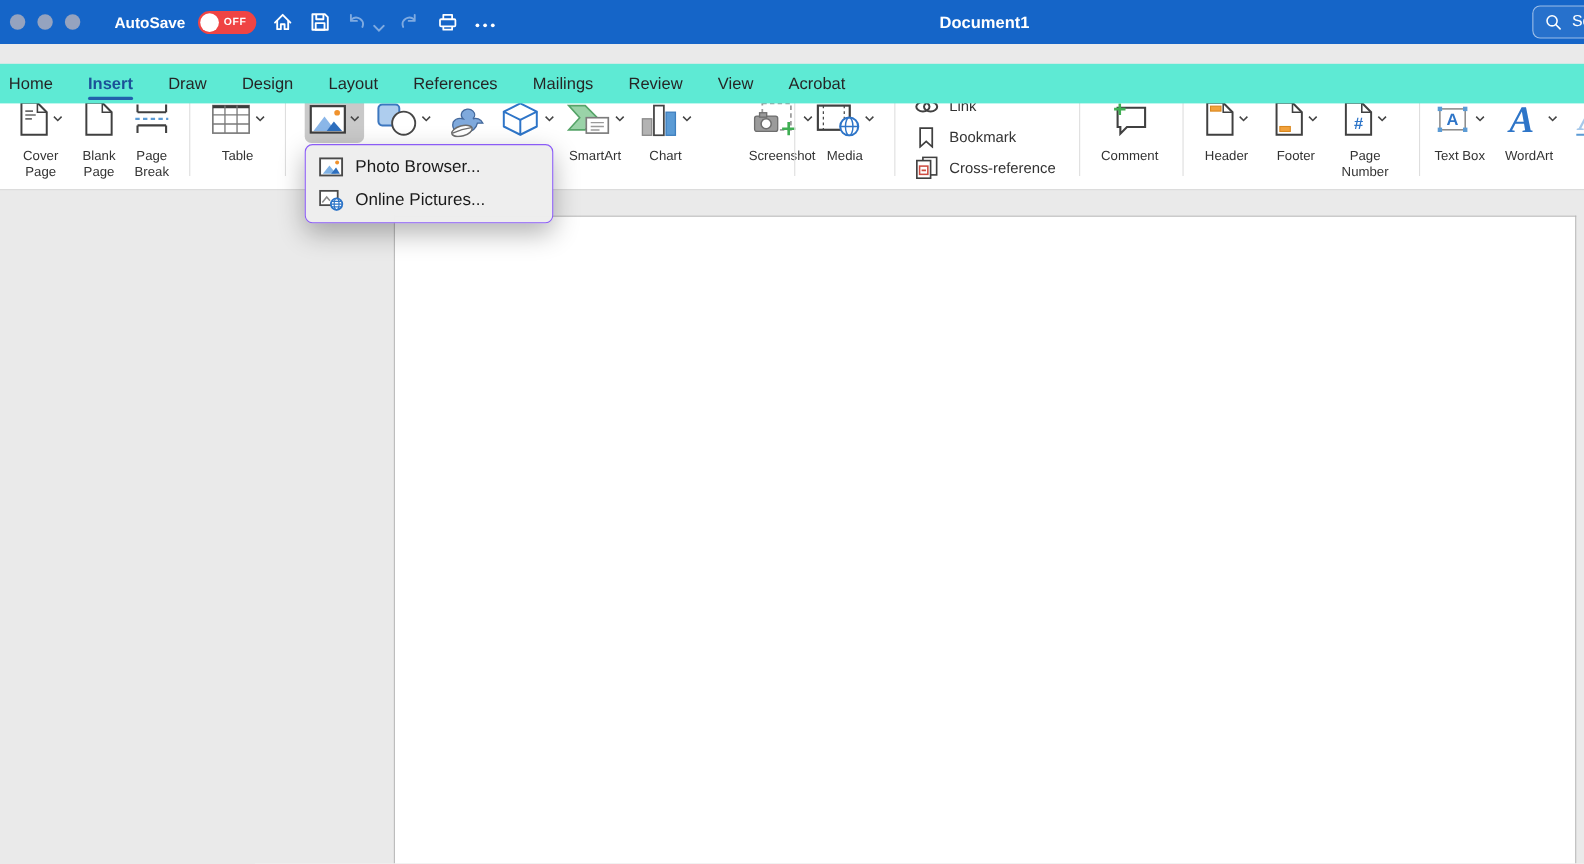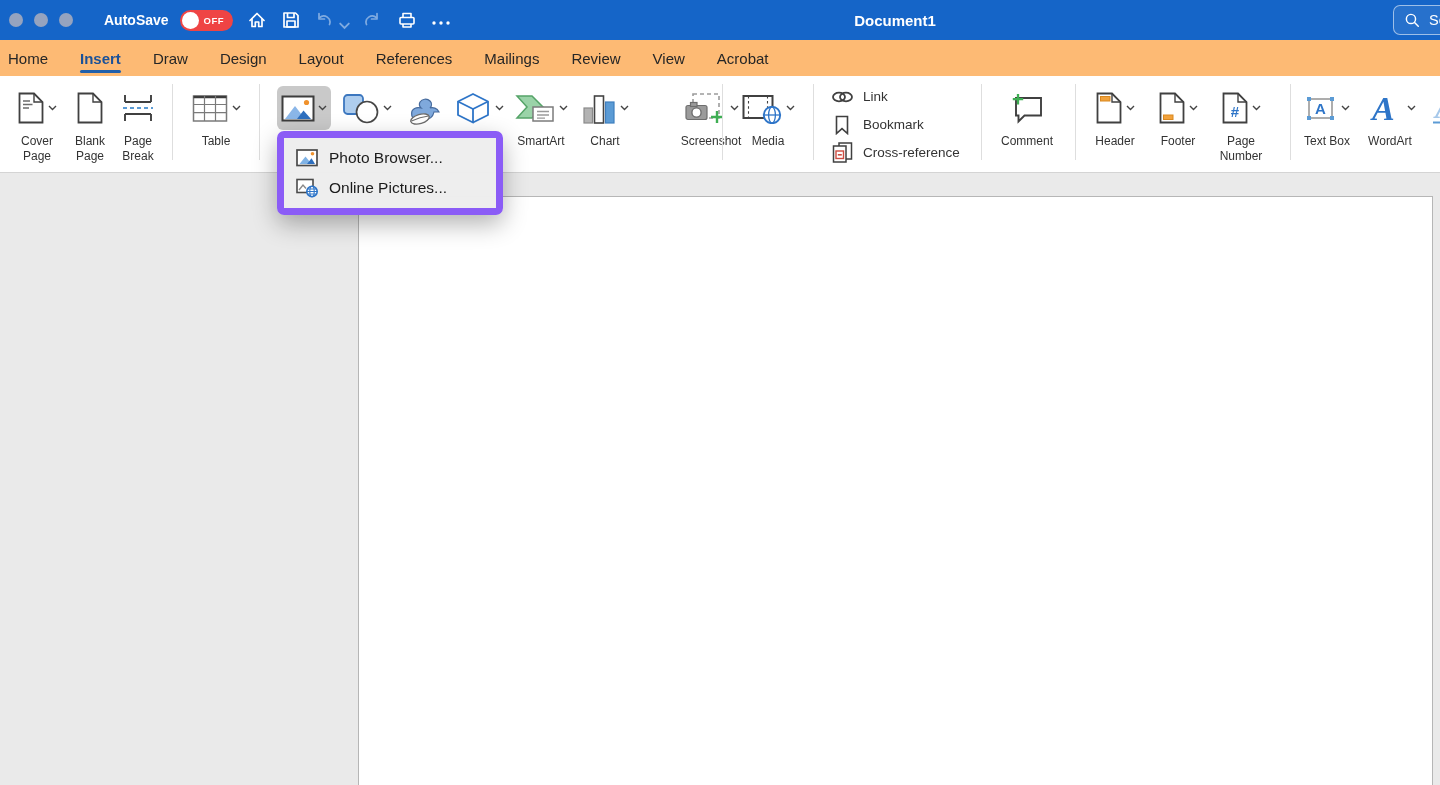--- a/index.html
+++ b/index.html
@@ -12,42 +12,42 @@
   .autosave-label { position:absolute; left:104px; top:12px; color:#fff; font-size:14px; font-weight:700; }
   .toggle { position:absolute; left:180px; top:10px; width:53px; height:21px; background:#ef4444; border-radius:11px; }
   .knob { position:absolute; left:2px; top:2px; width:17px; height:17px; border-radius:50%; background:#fff; }
   .off-text { position:absolute; right:9px; top:5px; color:#fff; font-size:9.5px; font-weight:700; letter-spacing:.5px; }
   .tb-icon { position:absolute; top:10px; width:20px; height:20px; }
   .faded { opacity:.45; }
   .doc-title { position:absolute; left:795px; top:12px; width:200px; text-align:center; color:#fff; font-weight:700; font-size:15px; }
   .search-box { position:absolute; left:1393px; top:5px; height:30px; width:140px; border:1px solid rgba(255,255,255,.55); background:rgba(255,255,255,.08); border-radius:7px; display:flex; align-items:center; gap:8px; padding:0 10px; color:#fff; font-size:14.5px; }
 
   
-  .tabbar { position:absolute; top:40px; left:0; width:1440px; height:36px; background:#fdba74; display:flex; align-items:stretch; gap:32px; padding-left:8px; z-index:9; }
+  .tabbar { position:absolute; top:58px; left:0; width:1440px; height:36px; background:#5eead4; display:flex; align-items:stretch; gap:32px; padding-left:8px; z-index:9; }
   .tab { font-size:15px; color:#262626; position:relative; display:flex; align-items:center; cursor:default; }
   .tab.active { color:#1b5198; font-weight:700; }
   .tab.active::after { content:""; position:absolute; left:0; right:0; bottom:3px; height:3px; background:#2160ab; border-radius:2px; }
 
   
   .ribbon { position:absolute; top:76px; left:0; width:1440px; height:97px; background:#fff; border-bottom:1px solid #d4d4d4; z-index:8; }
   .sep { position:absolute; top:8px; height:76px; width:1px; background:#dedede; }
   .rbtn { position:absolute; top:8px; display:flex; flex-direction:column; align-items:center; }
   .icon-row { height:48px; display:flex; align-items:center; gap:4px; }
   .rlabel { font-size:12px; color:#333; text-align:center; line-height:1.25; margin-top:2px; white-space:nowrap; }
   .pictures-btn { position:absolute; left:277px; top:10px; width:54px; height:44px; background:#c9c9c9; border-radius:6px; display:flex; align-items:center; justify-content:center; gap:3px; }
   .links-group { position:absolute; left:830px; top:9px; display:flex; flex-direction:column; gap:5px; }
   .link-row { height:23px; display:flex; align-items:center; gap:9px; font-size:13.5px; color:#333; }
   .link-row .li { width:24px; display:flex; justify-content:center; }
 
   
   .doc-area { position:absolute; top:174px; left:0; width:1440px; height:611px; background:#eaeaea; }
   .page { position:absolute; left:358px; top:22px; width:1075px; height:589px; background:#fff; border:1px solid #b6b6b6; border-bottom:none; }
 
   
-  .menu { position:absolute; left:277px; top:131px; width:226px; background:rgba(238,238,238,.98); border:7px solid #8b5cf6; border-radius:7px; box-shadow:0 9px 24px rgba(0,0,0,.30); padding:5px 0; z-index:50; }
+  .menu { position:absolute; left:277px; top:131px; width:226px; background:rgba(238,238,238,.98); border:1px solid #8b5cf6; border-radius:7px; box-shadow:0 9px 24px rgba(0,0,0,.30); padding:5px 0; z-index:50; }
   .menu-item { height:30px; display:flex; align-items:center; gap:9px; padding:0 12px; font-size:15.5px; color:#1b1b1b; cursor:default; }
   .menu-item .mi { width:24px; display:flex; justify-content:center; }
 </style>
 </head>
 <body>
 
 <div class="titlebar">
   <span class="traffic t1"></span>
   <span class="traffic t2"></span>
   <span class="traffic t3"></span>

